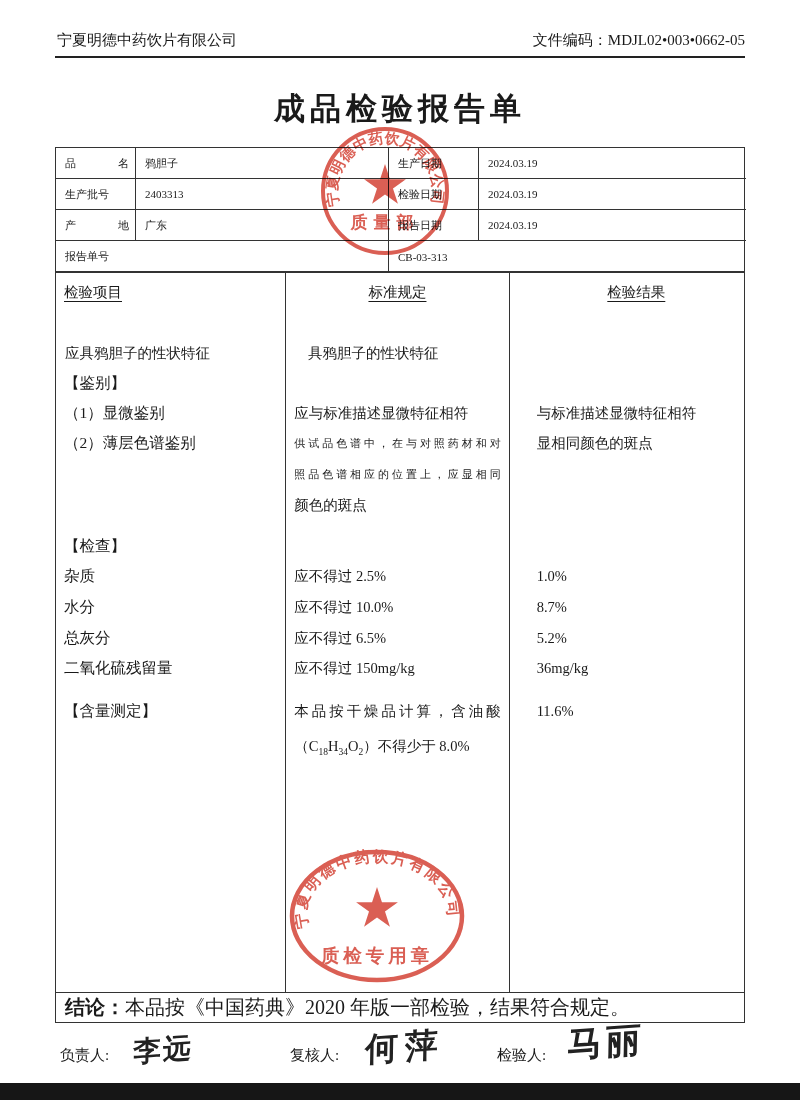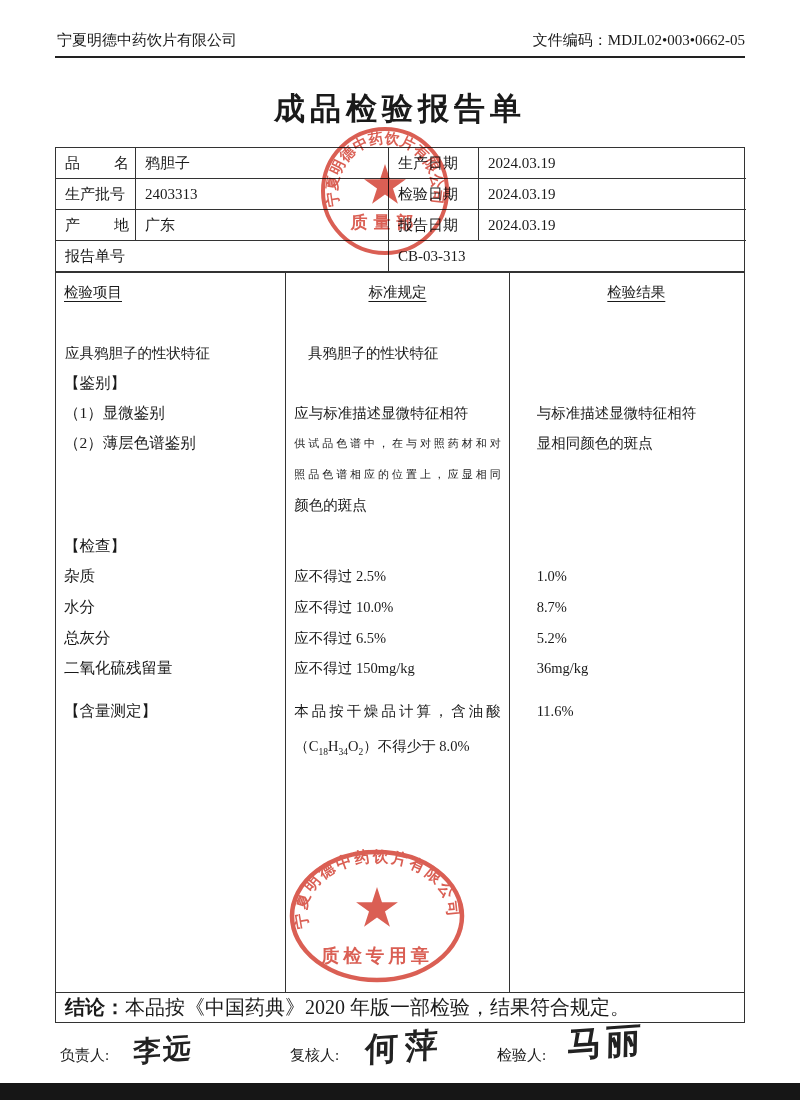--- a/index.html
+++ b/index.html
@@ -12,21 +12,21 @@
   }
   
   .doc-header { position:absolute; top:31px; left:57px; width:688px; font-size:15px; display:flex; justify-content:space-between; }
   .header-rule { position:absolute; top:56px; left:55px; width:690px; height:2px; background:#222; }
   .title { position:absolute; top:88px; left:0; width:100%; text-align:center; font-size:31px; font-weight:bold; letter-spacing:5px; }
 
   
   .info-table {
     position:absolute; top:147px; left:55px; width:690px;
     display:grid; grid-template-columns:80px 253px 90px 267px; grid-auto-rows:31px;
-    border:1.5px solid #333; font-size:15px;
+    border:1.5px solid #333; font-size:11px;
   }
   .info-table > div { display:flex; align-items:center; padding-left:9px; }
   .bR { border-right:1px solid #333; }
   .bB { border-bottom:1px solid #333; }
   .span2a { grid-column:1 / 3; }
   .span2b { grid-column:3 / 5; }
   .lbl-just { display:inline-block; width:64px; text-align:justify; text-align-last:justify; }
 
   
   .main-table {

